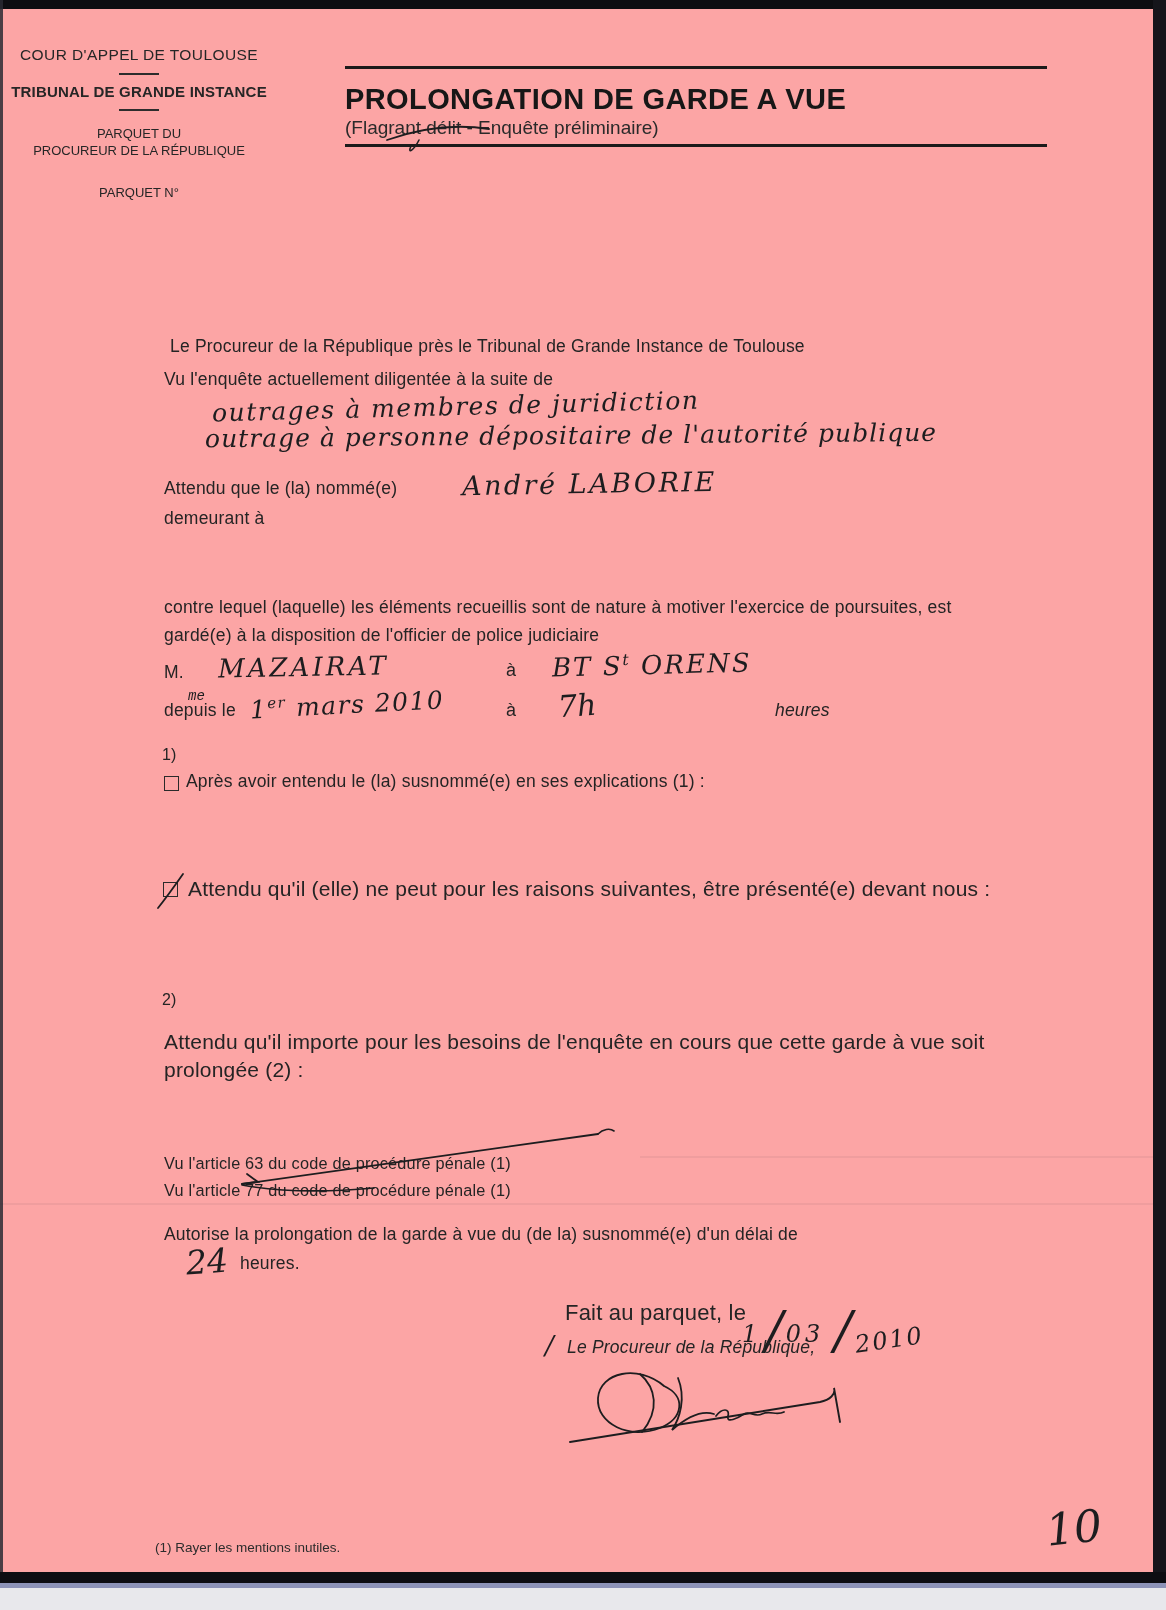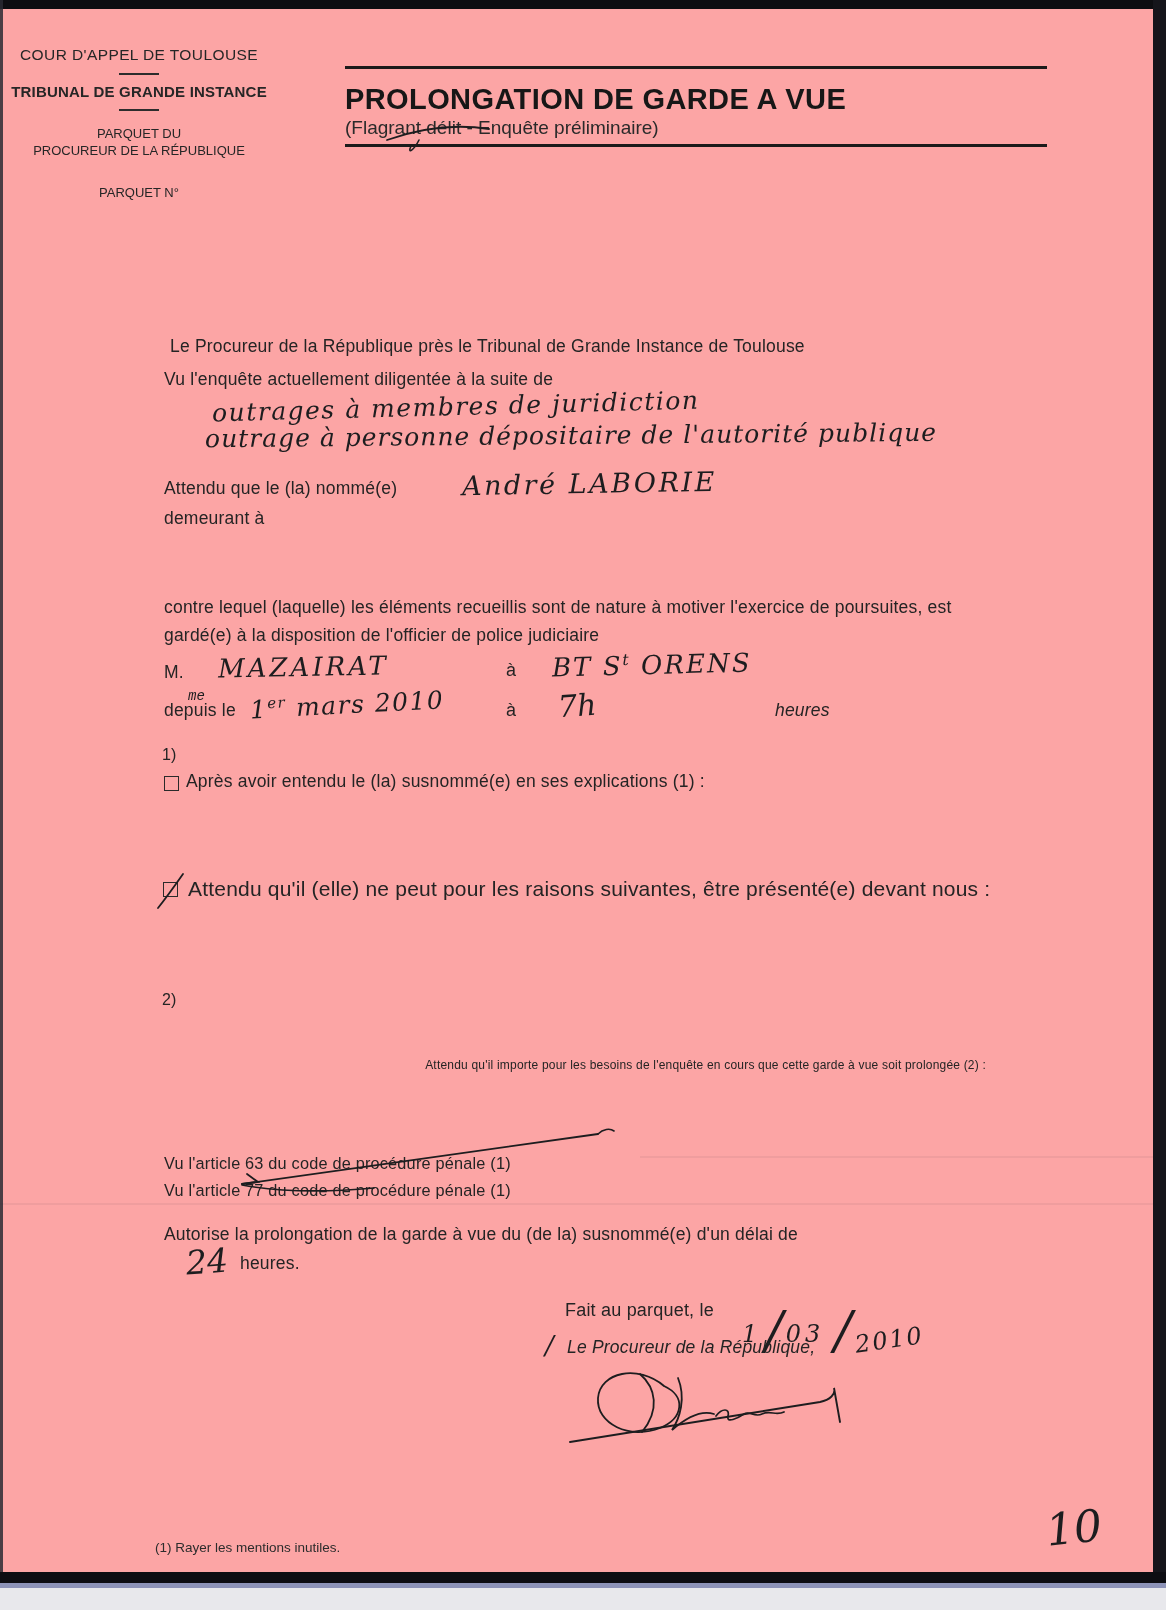--- a/index.html
+++ b/index.html
@@ -113,37 +113,37 @@
   <div class="cbox" style="left:164px;top:776px;"></div>
   <div class="print" style="left:186px;top:771px;font-size:17.5px;">Après avoir entendu le (la) susnommé(e) en ses explications (1) :</div>
 
   <div class="cbox" style="left:163px;top:882px;"></div>
   <svg class="stroke-svg" style="left:152px;top:868px;" width="46" height="44" viewBox="0 0 46 44">
     <path class="ink" stroke-width="1.8" d="M 6,40 C 14,30 24,16 31,6"></path>
   </svg>
   <div class="print" style="left:188px;top:877px;font-size:21px;">Attendu qu'il (elle) ne peut pour les raisons suivantes, être présenté(e) devant nous :</div>
 
   <div class="print" style="left:162px;top:991px;font-size:16px;">2)</div>
-  <div class="para" style="left:164px;top:1052px;width:822px;font-size:12px;text-align:right;">Attendu qu'il importe pour les besoins de l'enquête en cours que cette garde à vue soit prolongée (2) :</div>
+  <div class="para" style="left:164px;top:1028px;width:822px;font-size:21px;">Attendu qu'il importe pour les besoins de l'enquête en cours que cette garde à vue soit prolongée (2) :</div>
 
   <div class="print" style="left:164px;top:1154px;font-size:16.3px;">Vu l'article 63 du code de procédure pénale (1)</div>
   <div class="print" style="left:164px;top:1181px;font-size:16.3px;">Vu l'article 77 du code de procédure pénale (1)</div>
 
   <svg class="stroke-svg" style="left:150px;top:1122px;" width="600" height="78" viewBox="0 0 600 78">
     <path class="ink" stroke-width="1.8" d="M 92,62 L 448,12"></path>
     <path class="ink" stroke-width="1.8" d="M 92,62 l 16,-2 l -11,-8"></path>
     <path class="ink" stroke-width="1.6" d="M 92,63 C 130,70 180,70 224,66"></path>
     <path class="ink" stroke-width="1.6" d="M 448,12 c 5,-5 12,-6 16,-3"></path>
   </svg>
 
   <div class="para" style="left:164px;top:1221px;width:842px;font-size:17.5px;">Autorise la prolongation de la garde à vue du (de la) susnommé(e) d'un délai de</div>
   <div class="hw" style="left:186px;top:1242px;font-size:33px;transform:rotate(-4deg);">24</div>
   <div class="print" style="left:240px;top:1253px;font-size:17.5px;">heures.</div>
 
-  <div class="print" style="left:565px;top:1300px;font-size:18px;">Fait au parquet, le</div>
+  <div class="print" style="left:565px;top:1300px;font-size:22px;">Fait au parquet, le</div>
   <div class="hw" style="left:742px;top:1294px;font-size:24px;"><span class="hw-inline">1</span><span class="hw-inline" style="font-size:52px;position:relative;top:6px;margin:0 3px 0 8px;">/</span><span class="hw-inline" style="letter-spacing:4px;">03</span><span class="hw-inline" style="font-size:52px;position:relative;top:6px;margin:0 2px 0 10px;">/</span><span class="hw-inline" style="display:inline-block;transform:rotate(-8deg) translateY(6px);letter-spacing:2px;">2010</span></div>
 
   <div class="hw" style="left:545px;top:1330px;font-size:26px;">/</div>
   <div class="print" style="left:567px;top:1337px;font-size:17.5px;font-style:italic;">Le Procureur de la République,</div>
 
   <svg class="stroke-svg" style="left:568px;top:1358px;" width="310" height="100" viewBox="0 0 310 100">
     <path class="ink" stroke-width="1.8" d="M 96,28 C 70,6 32,14 30,40 C 28,66 62,82 92,70 C 116,60 118,38 96,28"></path>
     <path class="ink" stroke-width="1.8" d="M 72,16 C 88,30 92,52 74,74"></path>
     <path class="ink" stroke-width="1.8" d="M 110,20 C 118,40 112,60 104,72 C 120,58 134,52 146,56"></path>
     <path class="ink" stroke-width="1.7" d="M 148,58 c 6,-8 14,-8 12,0 c -2,8 10,2 16,-2 c 6,-4 10,4 18,0 c 8,-4 14,2 22,-2"></path>

